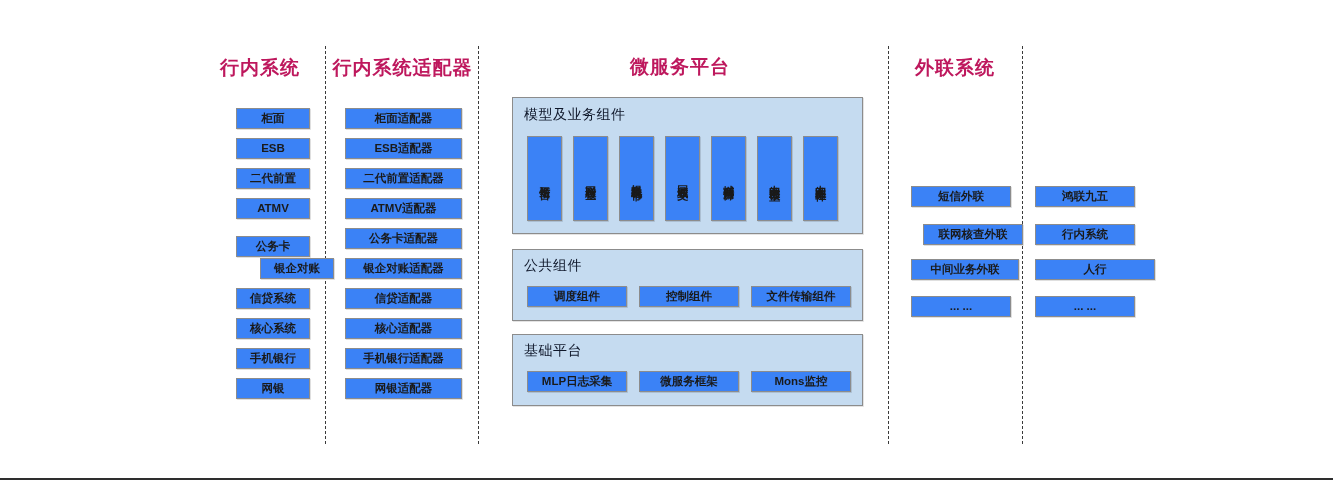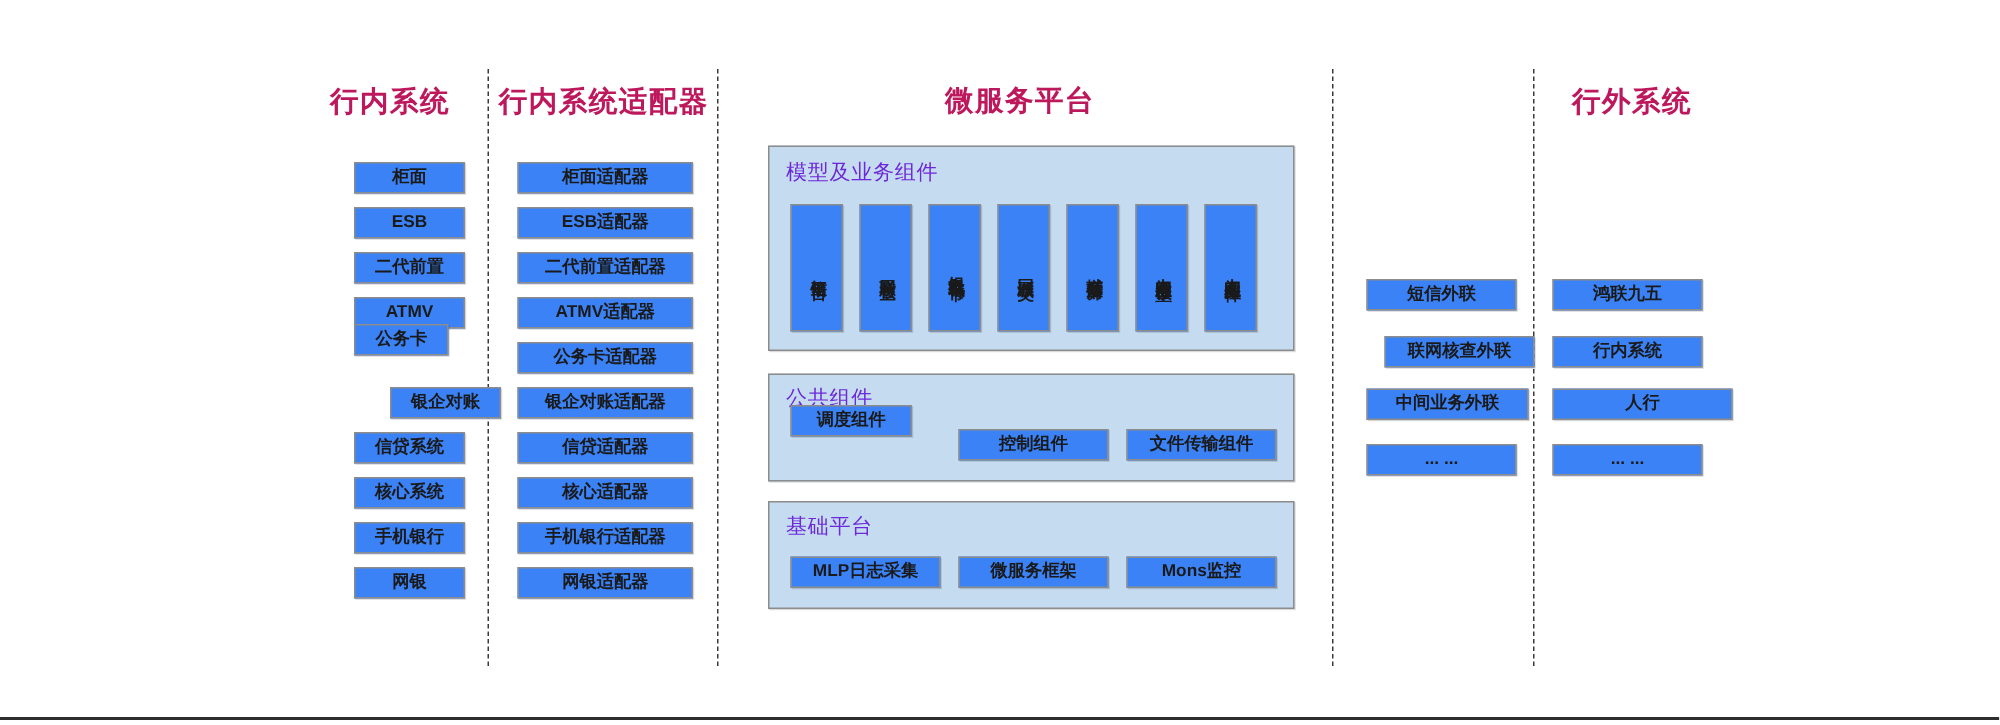--- a/index.html
+++ b/index.html
@@ -80,45 +80,45 @@
   .panel {
     position: absolute;
     box-sizing: border-box;
     background: #c5dbf0;
     border: 1.2px solid #8c8c8c;
     box-shadow: 0.8px 0.8px 0 rgba(0,0,0,0.14);
   }
   .panel-title {
     position: absolute;
     font-size: 14px;
-    color: #6d28d9;
+    color: #0f172a;
     letter-spacing: 0.5px;
     white-space: nowrap;
   }
 </style>
 </head>
 <body>
 
 <div id="canvas">
 
   <div class="divider" style="left:325px;"></div>
   <div class="divider" style="left:478px;"></div>
   <div class="divider" style="left:888px;"></div>
   <div class="divider" style="left:1022px;"></div>
 
   <div class="col-title" style="left:200px; top:55px; width:120px;">行内系统</div>
   <div class="col-title" style="left:330px; top:55px; width:145px;">行内系统适配器</div>
   <div class="col-title" style="left:560px; top:54px; width:240px;" style2="">微服务平台</div>
-  <div class="col-title" style="left:1028px; top:55px; width:120px;">行外系统</div>
+  <div class="col-title" style="left:895px; top:55px; width:120px;">外联系统</div>
 
   <div class="node" style="left:236px; top:108px;  width:74px; height:21px;">柜面</div>
   <div class="node" style="left:236px; top:138px;  width:74px; height:21px;">ESB</div>
   <div class="node" style="left:236px; top:168px;  width:74px; height:21px;">二代前置</div>
   <div class="node" style="left:236px; top:198px;  width:74px; height:21px;">ATMV</div>
-  <div class="node" style="left:236px; top:216px;  width:63px; height:21px;text-align:right;">公务卡</div>
+  <div class="node" style="left:236px; top:236px;  width:74px; height:21px;text-align:right;">公务卡</div>
   <div class="node" style="left:236px; top:258px;  width:74px; height:21px;margin-left:24px;">银企对账</div>
   <div class="node" style="left:236px; top:288px;  width:74px; height:21px;">信贷系统</div>
   <div class="node" style="left:236px; top:318px;  width:74px; height:21px;">核心系统</div>
   <div class="node" style="left:236px; top:348px;  width:74px; height:21px;">手机银行</div>
   <div class="node" style="left:236px; top:378px;  width:74px; height:21px;">网银</div>
 
   <div class="node" style="left:345px; top:108px; width:117px; height:21px;">柜面适配器</div>
   <div class="node" style="left:345px; top:138px; width:117px; height:21px;">ESB适配器</div>
   <div class="node" style="left:345px; top:168px; width:117px; height:21px;">二代前置适配器</div>
   <div class="node" style="left:345px; top:198px; width:117px; height:21px;">ATMV适配器</div>
@@ -136,21 +136,21 @@
   <div class="node vertical" style="left:573px; top:136px; width:35px; height:85px;">联网核查</div>
   <div class="node vertical" style="left:619px; top:136px; width:35px; height:85px;">银联及银行卡</div>
   <div class="node vertical" style="left:665px; top:136px; width:35px; height:85px;">同城票交</div>
   <div class="node vertical" style="left:711px; top:136px; width:35px; height:85px;">城商行清算</div>
   <div class="node vertical" style="left:757px; top:136px; width:35px; height:85px;">中间业务模型</div>
   <div class="node vertical" style="left:803px; top:136px; width:35px; height:85px;">中间业务组件</div>
 
   <div class="panel" style="left:512px; top:249px; width:351px; height:72px;"></div>
   <div class="panel-title" style="left:524px; top:257px;">公共组件</div>
 
-  <div class="node" style="left:527px; top:270px; width:81px; height:21px;">调度组件</div>
+  <div class="node" style="left:527px; top:286px; width:100px; height:21px;">调度组件</div>
   <div class="node" style="left:639px; top:286px; width:100px; height:21px;">控制组件</div>
   <div class="node" style="left:751px; top:286px; width:100px; height:21px;">文件传输组件</div>
 
   <div class="panel" style="left:512px; top:334px; width:351px; height:72px;"></div>
   <div class="panel-title" style="left:524px; top:342px;">基础平台</div>
 
   <div class="node" style="left:527px; top:371px; width:100px; height:21px;">MLP日志采集</div>
   <div class="node" style="left:639px; top:371px; width:100px; height:21px;">微服务框架</div>
   <div class="node" style="left:751px; top:371px; width:100px; height:21px;">Mons监控</div>
 

